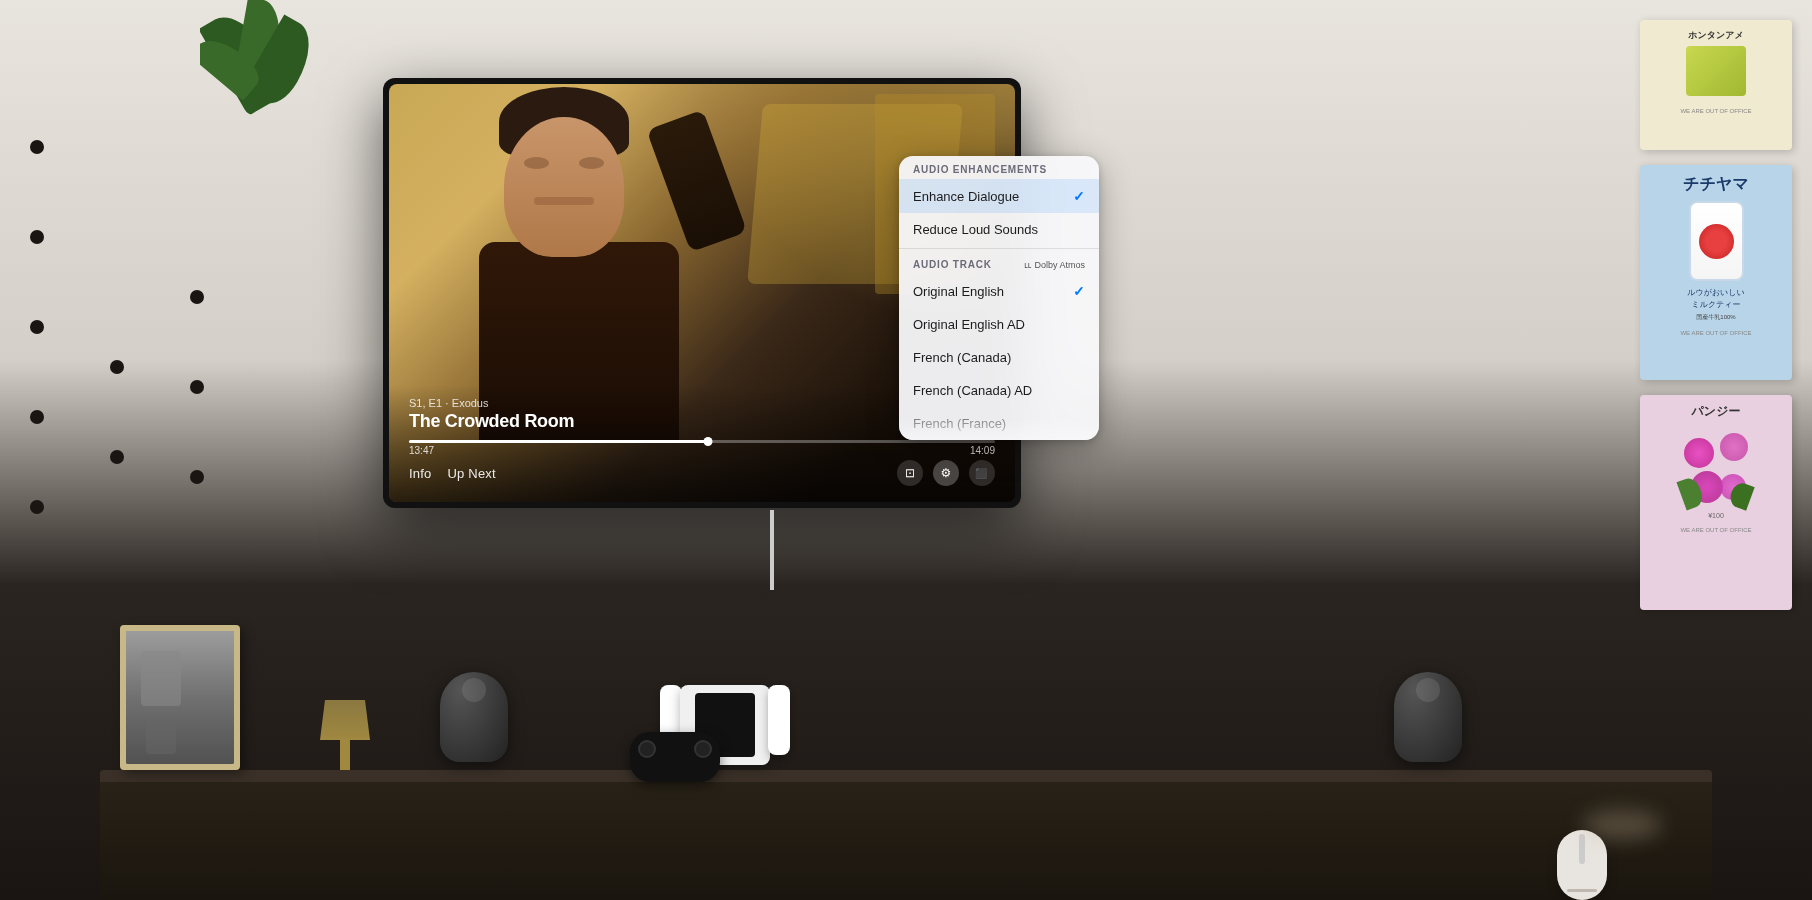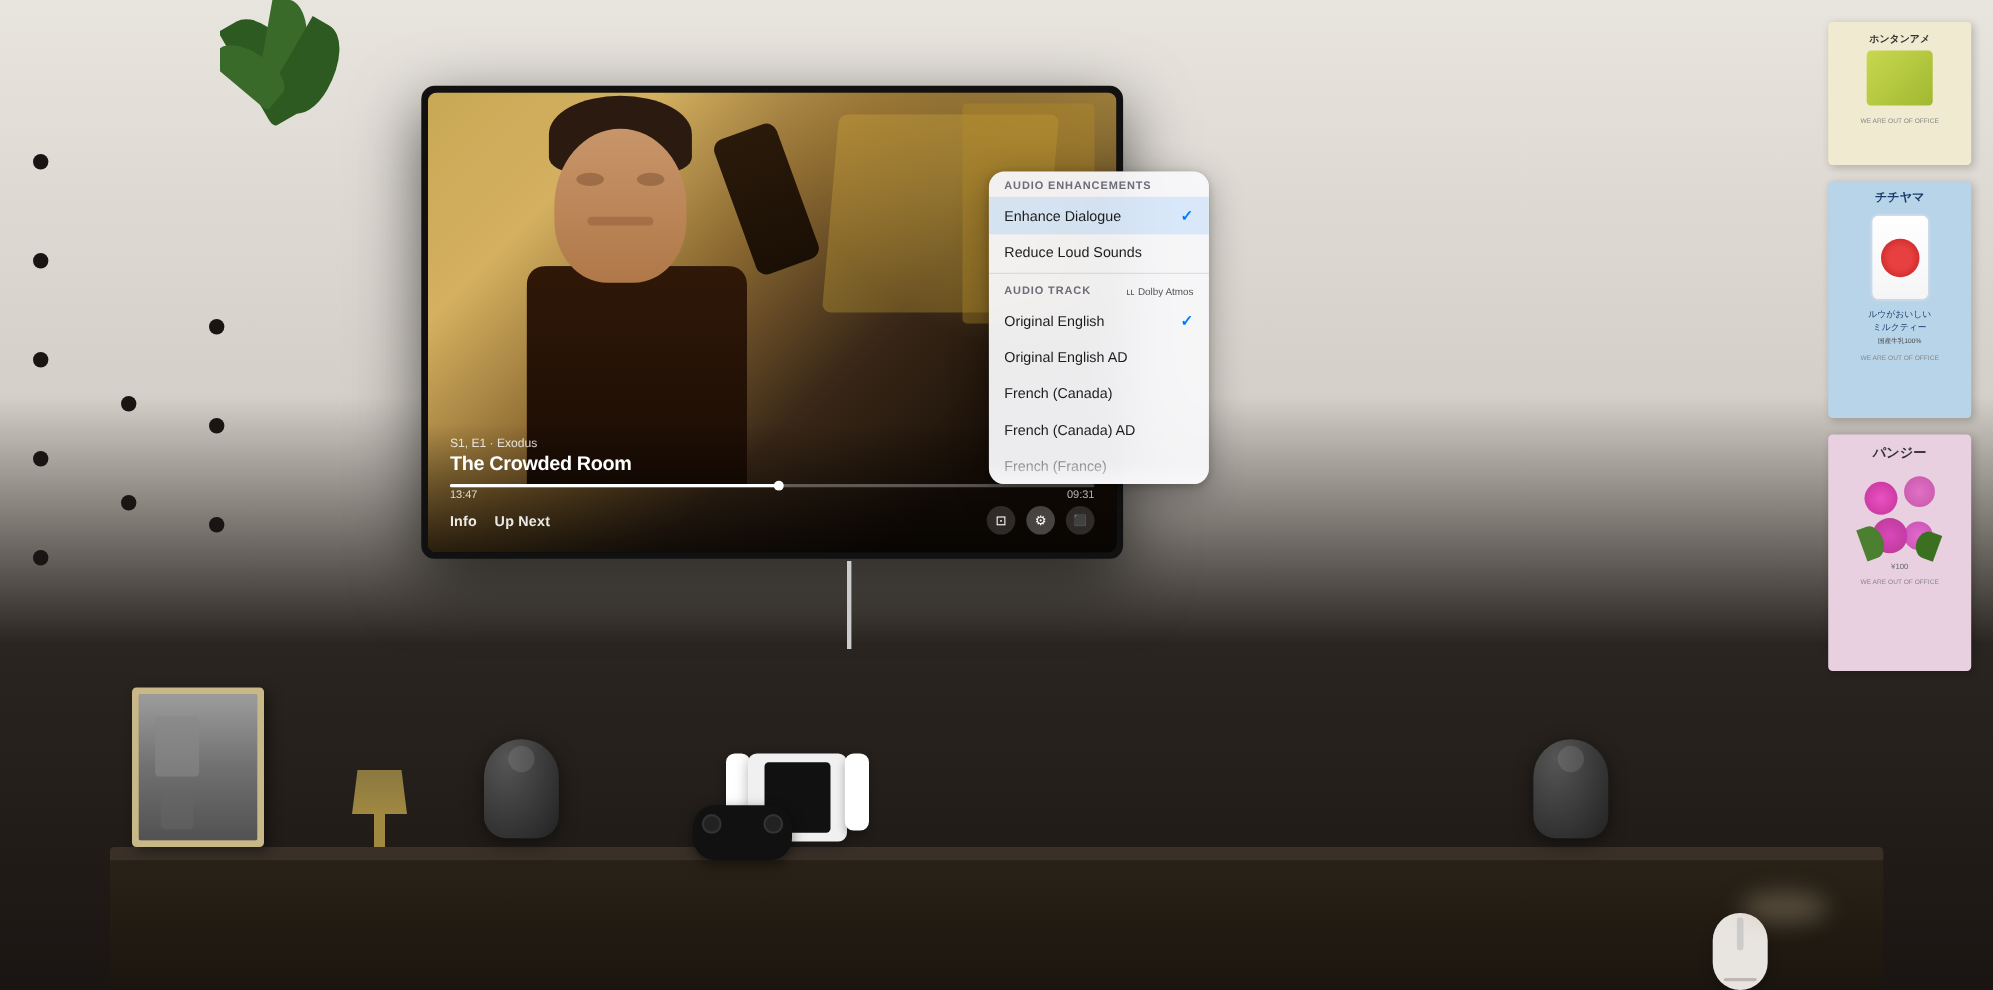--- a/index.html
+++ b/index.html
@@ -197,21 +197,21 @@
     }
 
     .control-btns {
       display: flex;
       gap: 16px;
     }
 
     .ctrl-btn {
       color: rgba(255,255,255,0.9);
       font-size: 13px;
-      font-weight: 700;
+      font-weight: 400;
       cursor: pointer;
       letter-spacing: 0.2px;
     }
 
     .playback-icons {
       display: flex;
       gap: 10px;
     }
 
     .pb-icon {
@@ -498,21 +498,21 @@
       position: absolute;
       right: 0;
       top: 0;
       width: 220px;
       height: 620px;
     }
 
     .poster {
       position: absolute;
       right: 20px;
-      width: 130px;
+      width: 152px;
       border-radius: 4px;
       overflow: hidden;
       box-shadow: 2px 2px 8px rgba(0,0,0,0.2);
       margin-left: 28px;
     }
 
     .poster-1 {
       top: 20px;
       height: 130px;
       background: #f0ead0;
@@ -630,21 +630,21 @@
         <div class="show-title">The Crowded Room</div>
       </div>
 
       <div class="progress-container">
         <div class="progress-track">
           <div class="progress-fill"></div>
           <div class="progress-dot"></div>
         </div>
         <div class="time-labels">
           <span>13:47</span>
-          <span>09:31</span>
+          <span>14:09</span>
         </div>
       </div>
 
       <div class="playback-controls">
         <div class="control-btns">
           <span class="ctrl-btn">Info</span>
           <span class="ctrl-btn">Up Next</span>
         </div>
         <div class="playback-icons">
           <div class="pb-icon">
@@ -717,21 +717,21 @@
   <div class="poster poster-1">
     <div style="padding:8px; text-align:center;">
       <div style="font-size:9px; color:#333; font-weight:700; line-height:1.6;">ホンタンアメ</div>
       <div style="width:60px; height:50px; margin:4px auto; background:linear-gradient(135deg,#c8d850,#a0b830); border-radius:4px;"></div>
     </div>
     <div style="font-size:6px; color:#888; text-align:center; padding-bottom:4px;">WE ARE OUT OF OFFICE</div>
   </div>
 
   <div class="poster poster-2">
     <div style="padding:8px;">
-      <div style="font-size:11px; color:#1a3a6a; font-weight:700; text-align:center; line-height:1.4;">チチヤマ</div>
+      <div style="font-size:16px; color:#1a3a6a; font-weight:700; text-align:center; line-height:1.4;">チチヤマ</div>
       <div style="width:55px; height:80px; margin:6px auto; background:linear-gradient(180deg,#fff 0%,#f5f5f5 100%); border-radius:8px; border:2px solid #c8d8e8; display:flex; align-items:center; justify-content:center;">
         <div style="width:35px; height:35px; background:radial-gradient(circle, #e84040 40%, #c02020 100%); border-radius:50%;"></div>
       </div>
       <div style="font-size:8px; color:#1a3a6a; text-align:center; line-height:1.5;">ルウがおいしい<br>ミルクティー</div>
       <div style="font-size:6px; color:#444; text-align:center; margin-top:2px;">国産牛乳100%</div>
     </div>
     <div style="font-size:6px; color:#888; text-align:center; padding-bottom:4px;">WE ARE OUT OF OFFICE</div>
   </div>
 
   <div class="poster poster-3">

